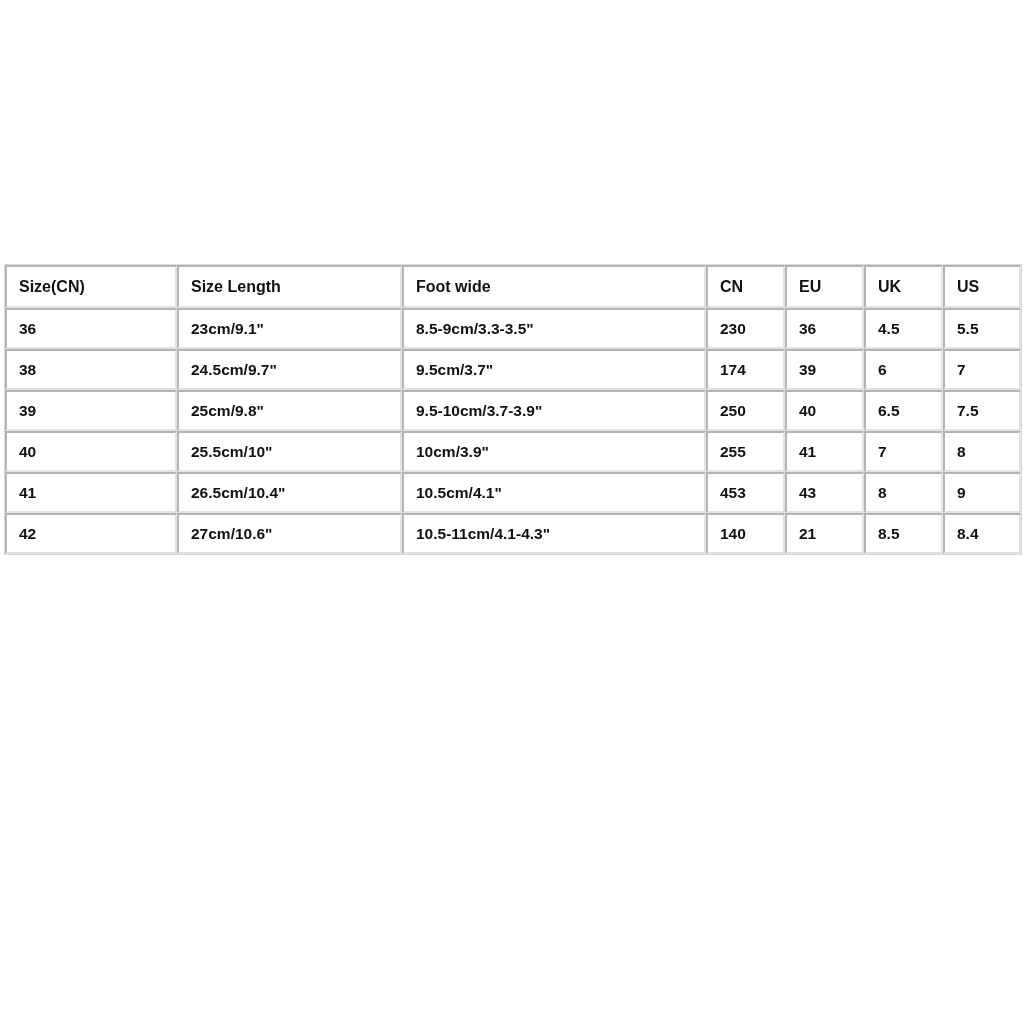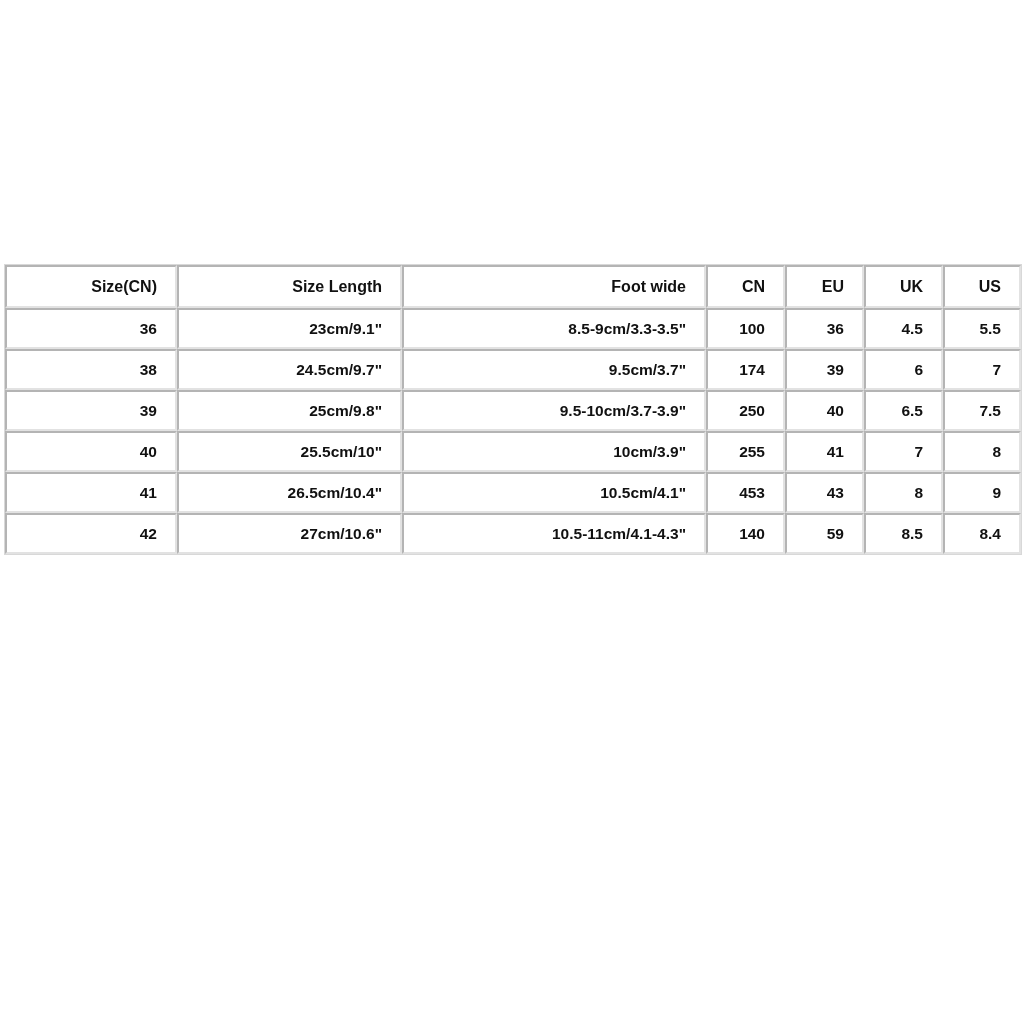--- a/index.html
+++ b/index.html
@@ -34,24 +34,24 @@
     width: 1016px;
     table-layout: fixed;
     background: #ffffff;
     border: 1px solid #d8d8d8;
   }
 
   table.size-chart td {
     border: 2px solid;
     border-color: #b4b4b4 #e2e2e2 #e2e2e2 #b4b4b4;
     background: #ffffff;
-    text-align: right;
+    text-align: left;
     vertical-align: middle;
     height: 37px;
-    padding: 0 18px;
+    padding: 0 12px;
     font-weight: bold;
     font-size: 15.5px;
     color: #111111;
     font-family: "Liberation Sans", sans-serif;
     line-height: 1.1;
     white-space: nowrap;
     overflow: hidden;
   }
 
   table.size-chart tr.header-row td {
@@ -92,21 +92,21 @@
             <td>Foot wide</td>
             <td>CN</td>
             <td>EU</td>
             <td>UK</td>
             <td>US</td>
           </tr>
           <tr>
             <td>36</td>
             <td>23cm/9.1"</td>
             <td>8.5-9cm/3.3-3.5"</td>
-            <td>100</td>
+            <td>230</td>
             <td>36</td>
             <td>4.5</td>
             <td>5.5</td>
           </tr>
           <tr>
             <td>38</td>
             <td>24.5cm/9.7"</td>
             <td>9.5cm/3.7"</td>
             <td>174</td>
             <td>39</td>
@@ -138,21 +138,21 @@
             <td>453</td>
             <td>43</td>
             <td>8</td>
             <td>9</td>
           </tr>
           <tr>
             <td>42</td>
             <td>27cm/10.6"</td>
             <td>10.5-11cm/4.1-4.3"</td>
             <td>140</td>
-            <td>59</td>
+            <td>21</td>
             <td>8.5</td>
             <td>8.4</td>
           </tr>
         </tbody>
     </table>
   </div>
 
 </div>
 
 </body></html>

